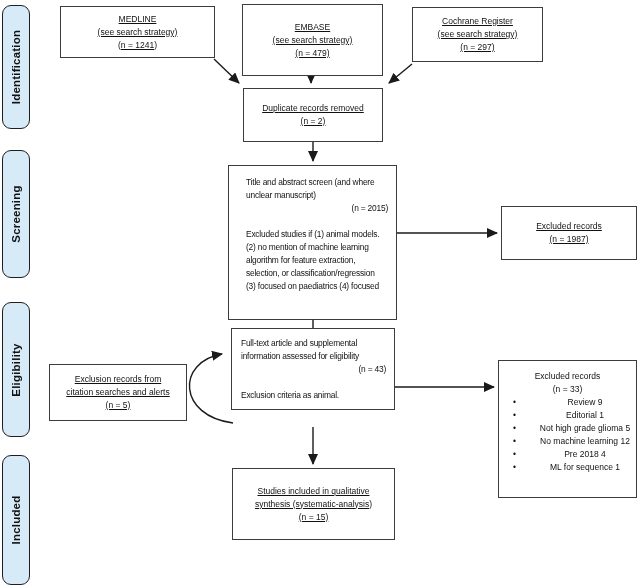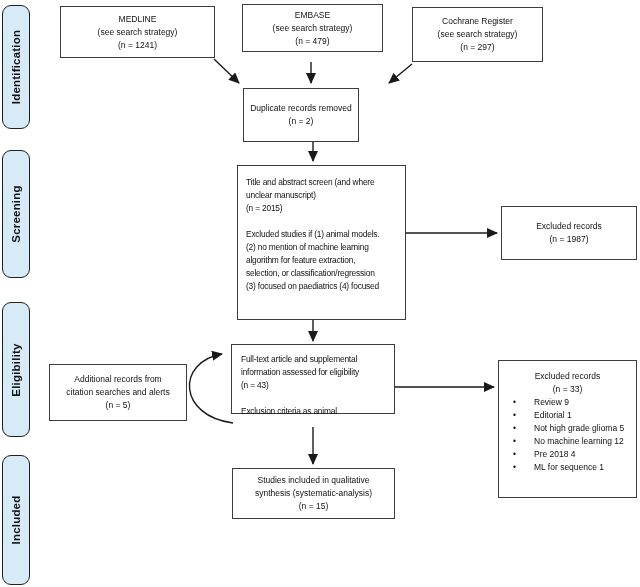--- a/index.html
+++ b/index.html
@@ -35,34 +35,35 @@
     background:#ffffff;
     border:1.5px solid var(--box-border,#3c3c3c);
     box-sizing:border-box;
     font-size:8.5px;
     line-height:13px;
   }
   .box.center{
     display:flex;flex-direction:column;
     align-items:center;justify-content:center;
     text-align:left;
+    text-decoration:underline;
   }
   .box.paragraph{
     text-align:left;
     letter-spacing:-0.2px;
     font-size:8.4px;
   }
   .line{white-space:nowrap;}
-  .nline{white-space:nowrap;text-align:left;}
+  .nline{white-space:nowrap;text-align:right;}
   .spacer{height:13px;}
-  .pad-ta{padding:10px 8px 0 8px;margin-left:9px;}
+  .pad-ta{padding:10px 8px 0 17px;}
   .pad-ft{padding:8px 8px 0 9px;}
   .pad-ex{padding:9px 0 0 0;}
   .hdr{white-space:nowrap;text-align:center;}
-  .bul{position:relative;padding-left:35px;white-space:nowrap;text-align:left;}
+  .bul{position:relative;padding-left:35px;white-space:nowrap;text-align:center;}
   .bul::before{content:"\2022";position:absolute;left:14px;top:0;}
 </style>
 </head>
 <body>
 
 <div id="canvas">
 
   <svg class="arrows" viewBox="0 0 640 587">
     <defs>
       <marker id="ah" markerUnits="userSpaceOnUse" markerWidth="12" markerHeight="10" refX="10" refY="5" orient="auto">
@@ -94,33 +95,33 @@
   <div class="stage" style="top:455px;height:130px">
     <span class="stage-text">Included</span>
   </div>
 
   <div class="box center" style="left:60px;top:6px;width:155px;height:52px">
     <div class="line">MEDLINE</div>
     <div class="line">(see search strategy)</div>
     <div class="line">(n = 1241)</div>
   </div>
 
-  <div class="box center" style="left:242px;top:4px;width:141px;height:48px">
+  <div class="box center" style="left:242px;top:4px;width:141px;height:72px">
     <div class="line">EMBASE</div>
     <div class="line">(see search strategy)</div>
     <div class="line">(n = 479)</div>
   </div>
 
   <div class="box center" style="left:412px;top:7px;width:131px;height:55px">
     <div class="line">Cochrane Register</div>
     <div class="line">(see search strategy)</div>
     <div class="line">(n = 297)</div>
   </div>
 
-  <div class="box center" style="left:243px;top:88px;width:116px;height:54px">
+  <div class="box center" style="left:243px;top:88px;width:140px;height:54px">
     <div class="line">Duplicate records removed</div>
     <div class="line">(n = 2)</div>
   </div>
 
   <div class="box paragraph pad-ta" style="left:228px;top:165px;width:169px;height:155px">
     <div class="line">Title and abstract screen (and where</div>
     <div class="line">unclear manuscript)</div>
     <div class="nline">(n = 2015)</div>
     <div class="spacer"></div>
     <div class="line">Excluded studies if (1) animal models.</div>
@@ -129,43 +130,43 @@
     <div class="line">selection, or classification/regression</div>
     <div class="line">(3) focused on paediatrics (4) focused</div>
   </div>
 
   <div class="box center" style="left:501px;top:206px;width:136px;height:54px">
     <div class="line">Excluded records</div>
     <div class="line">(n = 1987)</div>
   </div>
 
   <div class="box center" style="left:49px;top:364px;width:138px;height:57px">
-    <div class="line">Additional records from</div>
+    <div class="line">Exclusion records from</div>
     <div class="line">citation searches and alerts</div>
     <div class="line">(n = 5)</div>
   </div>
 
-  <div class="box paragraph pad-ft" style="left:231px;top:344px;width:164px;height:70px">
+  <div class="box paragraph pad-ft" style="left:231px;top:328px;width:164px;height:82px">
     <div class="line">Full-text article and supplemental</div>
     <div class="line">information assessed for eligibility</div>
     <div class="nline">(n = 43)</div>
     <div class="spacer"></div>
     <div class="line">Exclusion criteria as animal.</div>
   </div>
 
   <div class="box pad-ex" style="left:498px;top:360px;width:139px;height:138px">
     <div class="hdr">Excluded records</div>
     <div class="hdr">(n = 33)</div>
     <div class="bul">Review 9</div>
     <div class="bul">Editorial 1</div>
     <div class="bul">Not high grade glioma 5</div>
     <div class="bul">No machine learning 12</div>
     <div class="bul">Pre 2018 4</div>
     <div class="bul">ML for sequence 1</div>
   </div>
 
-  <div class="box center" style="left:232px;top:468px;width:163px;height:51px">
+  <div class="box center" style="left:232px;top:468px;width:163px;height:72px">
     <div class="line">Studies included in qualitative</div>
     <div class="line">synthesis (systematic-analysis)</div>
     <div class="line">(n = 15)</div>
   </div>
 
 </div>
 
 </body></html>

